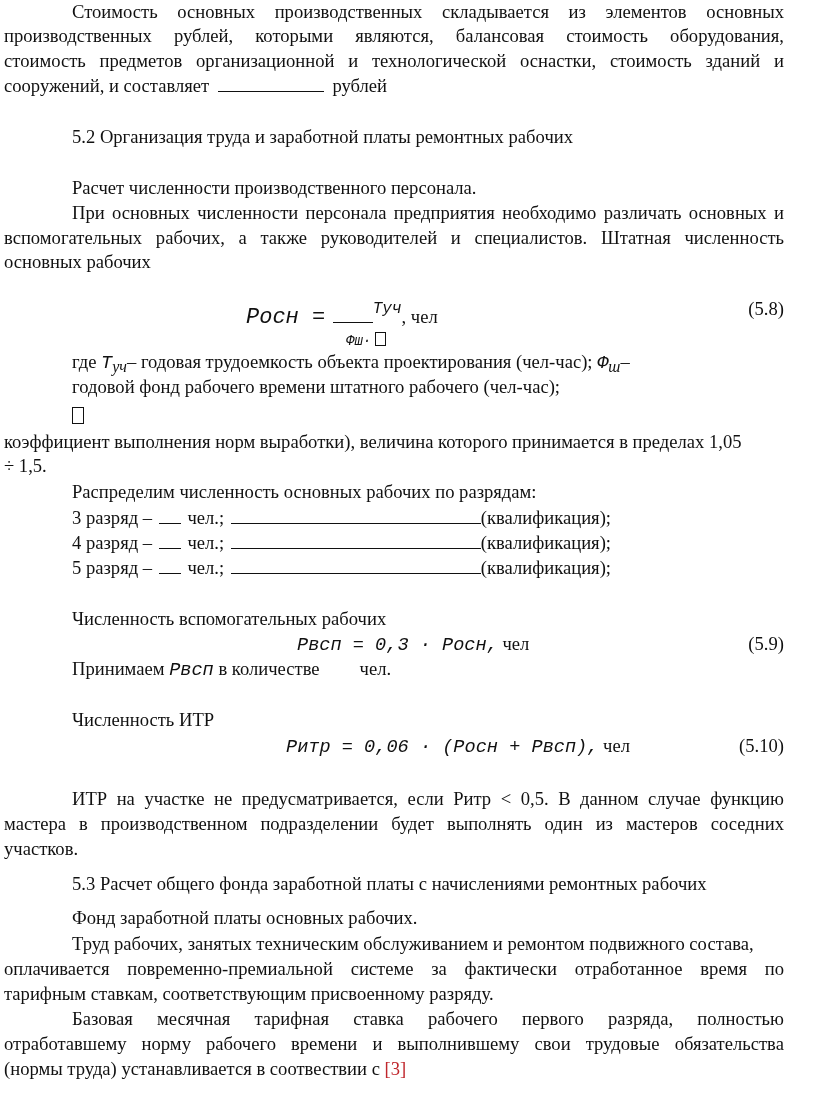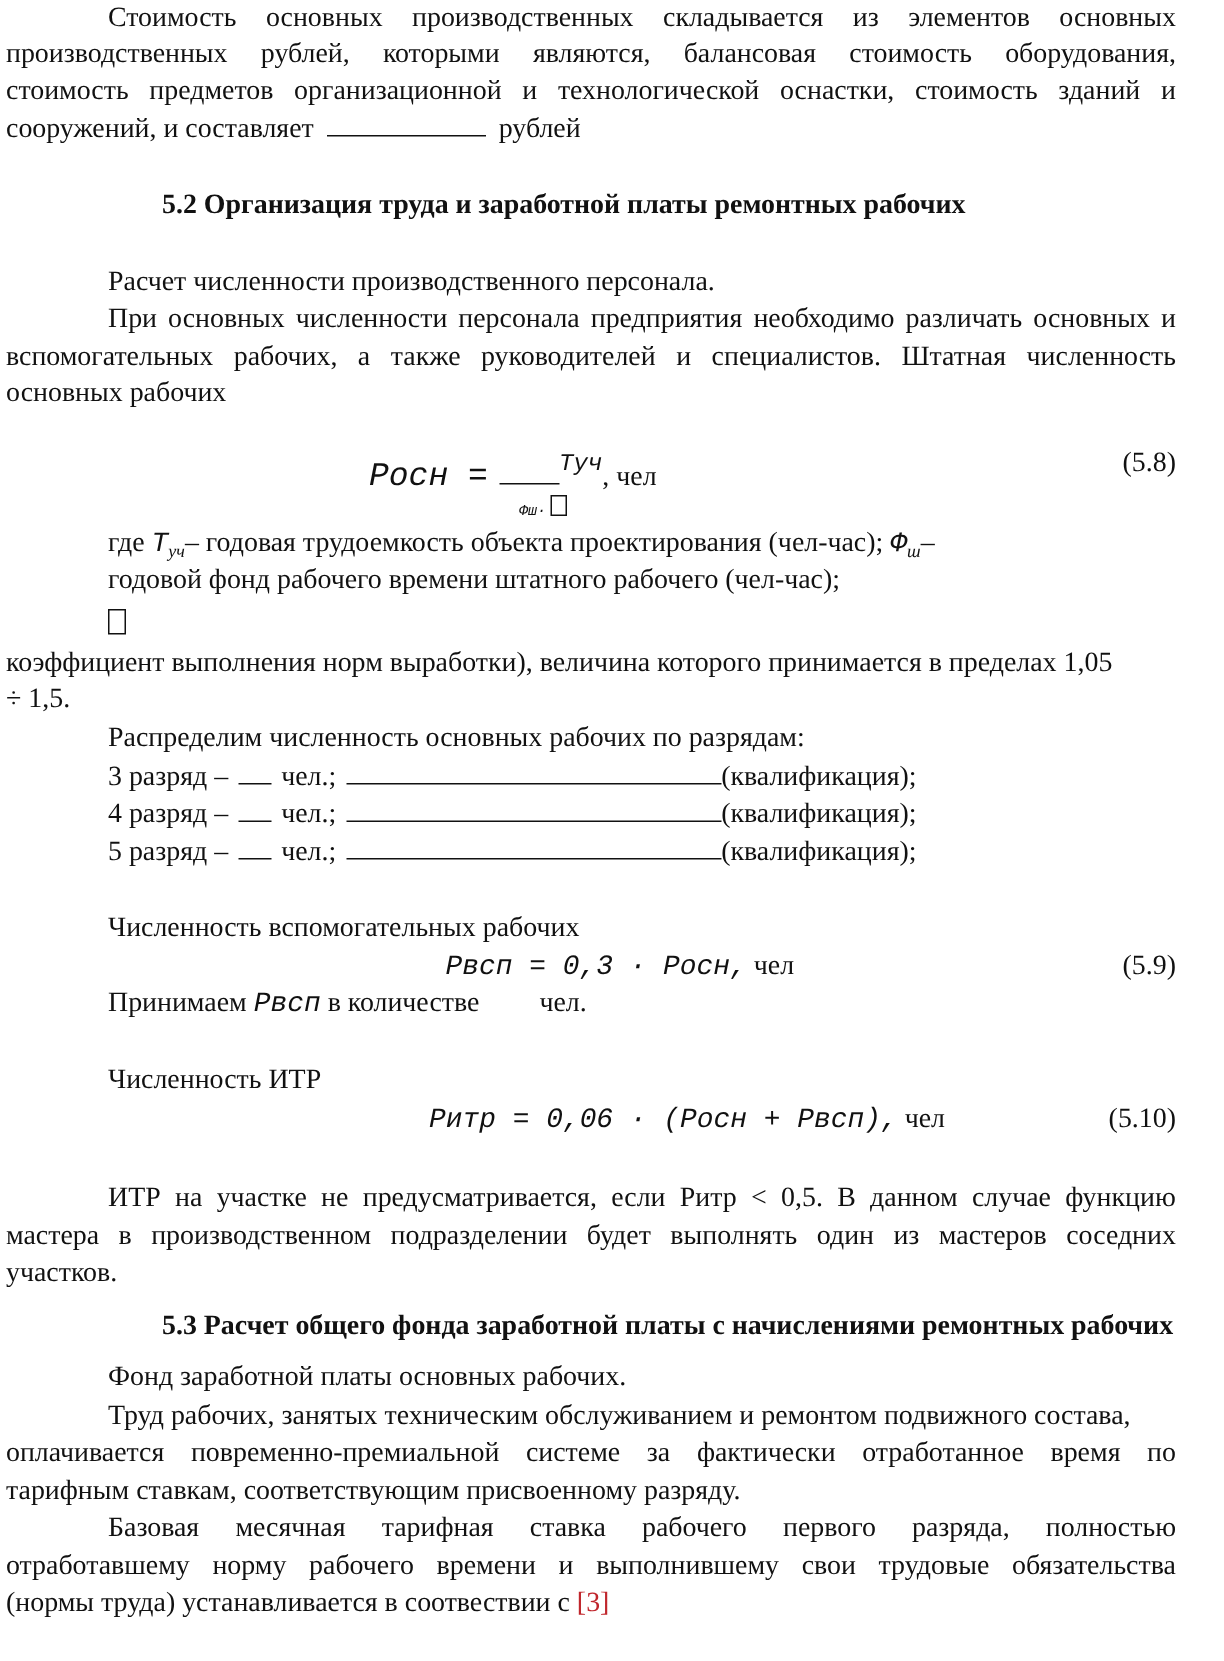--- a/index.html
+++ b/index.html
@@ -4,26 +4,26 @@
 <style>
   html, body { margin: 0; padding: 0; background: #ffffff; }
   body {
     width: 816px; height: 1107px; position: relative; overflow: hidden;
     font-family: "Liberation Serif", "DejaVu Serif", serif;
     color: #111111; font-size: 18.6px;
   }
   .ln { position: absolute; white-space: nowrap; line-height: 24px; }
   .just { display: flex; justify-content: space-between; left: 4px; width: 780px; }
   .just.indent { left: 72px; width: 712px; }
-  .bold { font-weight: bold; margin-left: 36px; }
+  .bold { font-weight: normal; }
   .it { font-style: italic; font-family: Liberation Mono, monospace; }
   .blank { display: inline-block; border-bottom: 1.3px solid #111; vertical-align: baseline; height: 16px; }
   .ref { color: #c0262c; }
   .eqnum { position: absolute; right: 32px; }
-  sub.s { font-size: 12px; font-style: italic; vertical-align: -4px; }
+  sub.s { font-size: 16px; font-style: italic; vertical-align: -4px; }
   .sq { display: inline-block; width: 9px; height: 12px; border: 1.2px solid #111; vertical-align: -1px; }
   .sq.big { width: 10px; height: 15px; }
 </style>
 </head>
 <body>
 
 <div class="ln just indent" style="top:0px">
     <span>Стоимость</span>
     <span>основных</span>
     <span>производственных</span>
@@ -82,21 +82,21 @@
     <span>специалистов.</span>
     <span>Штатная</span>
     <span>численность</span>
   </div>
 <div class="ln" style="top:250px; left:4px">основных рабочих</div>
 
 <div class="ln" style="top:297px; left:246px; font-size:22px">
   <span class="it">Pосн =</span>
   <span class="blank" style="width:40px; height:14px; margin-left:2px"></span><sup class="it" style="font-size:16px; vertical-align:10px">Tуч</sup><span style="font-size:18.6px">, чел</span>
 </div>
-<div class="ln" style="top:329px; left:346px; font-size:10px">
+<div class="ln" style="top:329px; left:346px; font-size:14px">
   <span class="it">Фш·</span>
   <span class="sq"></span>
 </div>
 <div class="ln eqnum" style="top:297px">(5.8)</div>
 
 <div class="ln" style="top:350px; left:72px">
   <span>где </span><span class="it">T</span><sub class="s">уч</sub><span>– годовая трудоемкость объекта проектирования (чел-час); </span><span class="it">Ф</span><sub class="s">ш</sub><span>–</span>
 </div>
 <div class="ln" style="top:375px; left:72px">годовой фонд рабочего времени штатного рабочего (чел-час);</div>
 <div class="ln" style="top:405px; left:72px">

